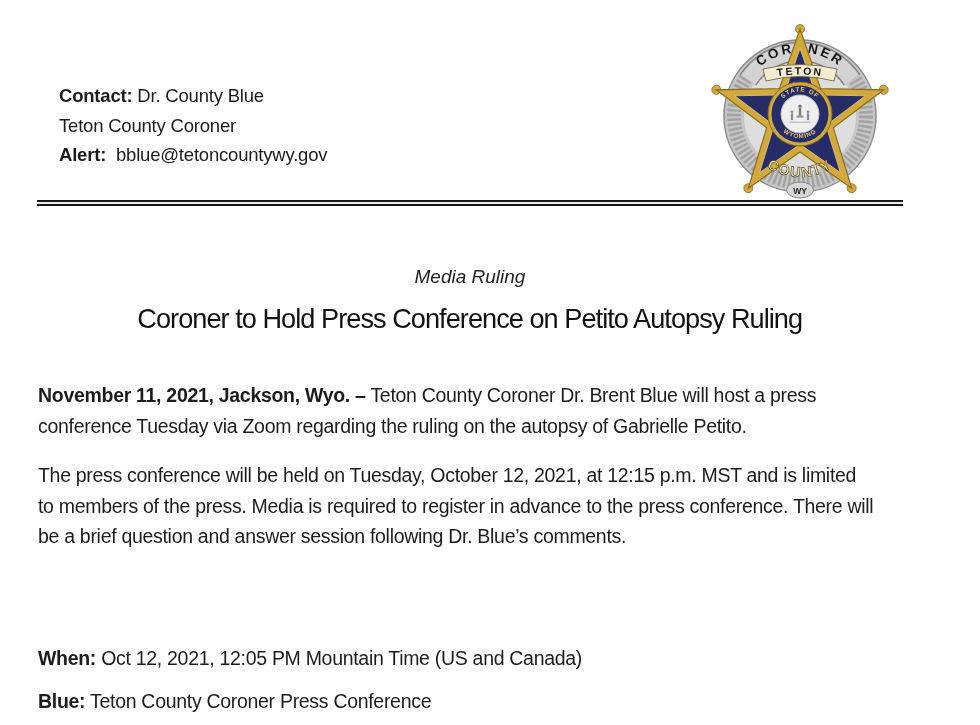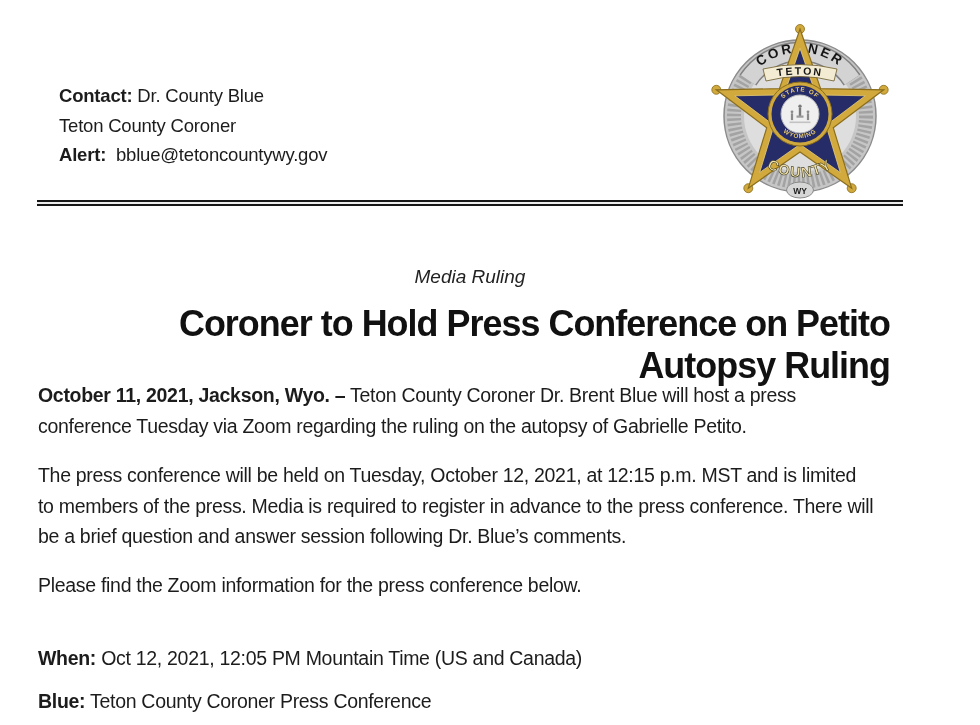--- a/index.html
+++ b/index.html
@@ -10,22 +10,22 @@
   .abs{position:absolute;}
   .b{font-weight:bold;text-align:right;}
   .pre{white-space:pre-wrap;}
   .contact{left:59px;top:81px;font-size:18.5px;line-height:29.5px;letter-spacing:-0.2px;}
   .rule{
     left:37px;top:200px;width:866px;height:1.5px;background:#ececec;
     border-top:2.5px solid #171717;border-bottom:2.5px solid #171717;
   }
   .kicker{left:37px;top:266px;width:866px;text-align:center;
     font-size:19px;font-style:italic;color:#222;}
-  .headline{left:37px;top:303px;width:866px;text-align:right;
-    font-size:37px;font-weight:bold;letter-spacing:-1px;color:#111;}
+  .headline{left:37px;top:303px;width:866px;text-align:center;
+    font-size:28px;font-weight:normal;letter-spacing:-1px;color:#111;}
   .headline .squeeze{display:inline-block;transform:scaleX(0.97);}
   .para{left:38px;width:838px;font-size:19.5px;line-height:30.5px;letter-spacing:-0.3px;}
   .p1{top:380px;}
   .p2{top:460px;}
   .p3{top:570px;}
   .when{top:643px;}
   .topic{top:686px;}
   .badge{left:705px;top:17px;width:190px;height:190px;}
   .badge svg{display:block;width:100%;height:100%;}
 </style>
@@ -104,23 +104,22 @@
       <text x="95" y="176.5" text-anchor="middle" font-family="Liberation Sans, sans-serif" font-size="8.5" font-weight="bold" fill="#1a1a1a">WY</text>
     </svg>
   </div>
 
   <div class="abs rule"></div>
 
   <div class="abs kicker">Media Ruling</div>
 
   <div class="abs headline"><span class="squeeze">Coroner to Hold Press Conference on Petito Autopsy Ruling</span></div>
 
-  <div class="abs para p1 pre"><span class="b">October 11, 2021, Jackson, Wyo. –</span><span> Teton County Coroner Dr. Brent Blue will host a press conference Tuesday via Zoom regarding the ruling on the autopsy of Gabrielle Petito.</span></div>
+  <div class="abs para p1 pre"><span class="b">November 11, 2021, Jackson, Wyo. –</span><span> Teton County Coroner Dr. Brent Blue will host a press conference Tuesday via Zoom regarding the ruling on the autopsy of Gabrielle Petito.</span></div>
 
   <div class="abs para p2">The press conference will be held on Tuesday, October 12, 2021, at 12:15 p.m. MST and is limited to members of the press. Media is required to register in advance to the press conference. There will be a brief question and answer session following Dr. Blue’s comments.</div>
 
-  <div class="abs para p3">Please find the Zoom information for the press conference below.</div>
 
   <div class="abs para when pre"><span class="b">When:</span><span> Oct 12, 2021, 12:05 PM Mountain Time (US and Canada)</span></div>
 
   <div class="abs para topic pre"><span class="b">Blue:</span><span> Teton County Coroner Press Conference</span></div>
 
 </div>
 
 </body></html>

